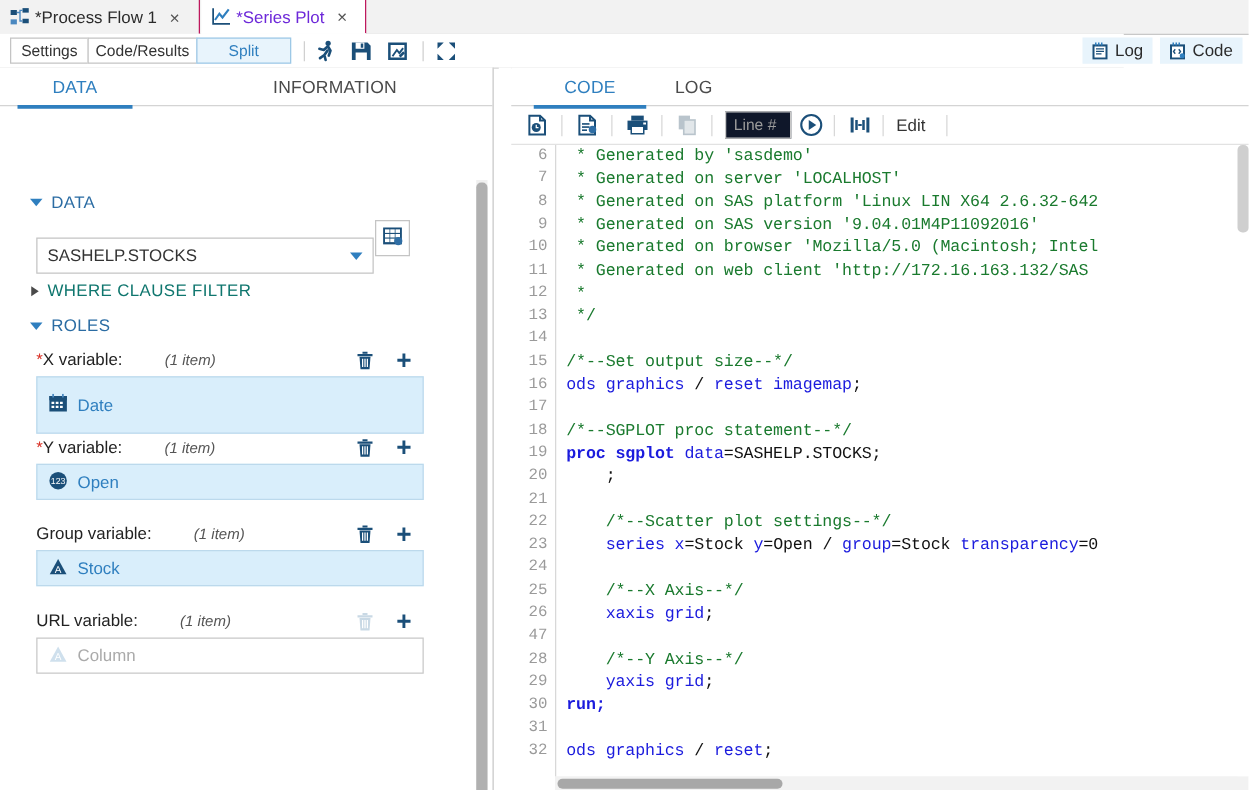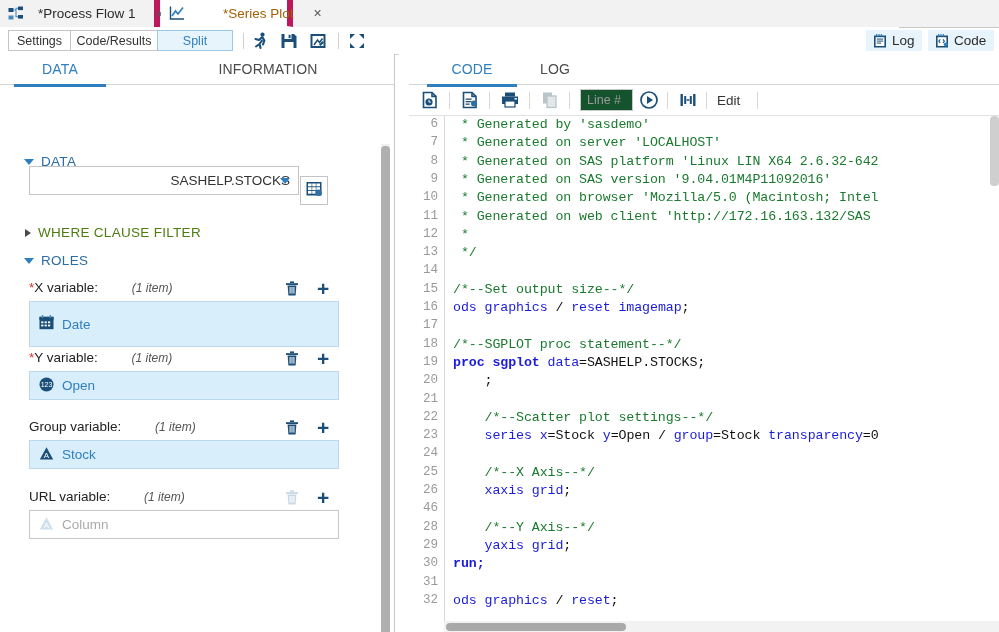--- a/index.html
+++ b/index.html
@@ -7,25 +7,25 @@
     width:999px;height:632px;overflow:hidden;background:#fff;
     font-family:"Liberation Sans",sans-serif;font-size:13px;color:#222;
     -webkit-font-smoothing:antialiased;
   }
   .app{position:relative;width:999px;height:632px;overflow:hidden;}
 
   
   .tabbar{position:absolute;left:0;top:0;width:999px;height:27px;background:#f2f2f2;
           border-bottom:1px solid #c8c8c8;}
   .tab{position:absolute;top:0;height:27px;display:flex;align-items:center;
-       gap:14px;padding:0 8px 0 8px;box-sizing:border-box;background:#f2f2f2;
-       border-right:6px solid #be185d;font-size:13.5px;color:#2b2b2b;}
+       gap:4px;padding:0 8px 0 8px;box-sizing:border-box;background:#f2f2f2;
+       border-right:1px solid #be185d;font-size:13.5px;color:#2b2b2b;}
   .tab.active{background:#fff;border-bottom:1px solid #fff;}
   .tab .tlabel{white-space:nowrap;}
-  .tab.active .tlabel{color:#a16207;margin-left:24px;}
+  .tab.active .tlabel{color:#6d28d9;}
   .tab .tclose{font-size:14px;color:#555;margin-left:6px;line-height:1;cursor:pointer;}
   .ticon{width:16px;height:16px;display:inline-block;flex:none;}
 
   
   .actionbar{position:absolute;left:0;top:27px;width:899px;height:27px;background:#fff;
              border-bottom:1px solid #d4d4d4;}
   .segbtn{position:absolute;top:3px;height:21px;box-sizing:border-box;
           border:1px solid #c4c4c4;background:#fff;font-size:12.5px;color:#333;
           display:flex;align-items:center;justify-content:center;cursor:pointer;}
   .segbtn.sel{background:#e8f4fc;border-color:#9dc8e6;color:#2f7fbf;}
@@ -39,21 +39,21 @@
   .leftpanel{position:absolute;left:0;top:54px;width:394px;height:578px;background:#fff;
              border-right:1px solid #c8c8c8;}
   .ltabs{position:absolute;left:0;top:0;width:394px;height:30px;
          border-bottom:1px solid #d4d4d4;}
   .ltab{position:absolute;top:0;height:30px;display:flex;align-items:center;
         justify-content:center;font-size:14px;color:#4a4a4a;letter-spacing:.2px;cursor:pointer;}
   .ltab.active{color:#2f7fbf;border-bottom:3px solid #2f7fbf;font-weight:normal;}
 
   .sectionhdr{position:absolute;display:flex;align-items:center;gap:7px;
               color:#2b6ca3;font-size:13.5px;letter-spacing:.3px;cursor:pointer;}
-  .sectionhdr.dark{color:#4d7c0f;}
+  .sectionhdr.dark{color:#0f766e;}
   .caretd{width:0;height:0;border-left:5px solid transparent;border-right:5px solid transparent;
           border-top:6px solid #2f7fbf;}
   .caretr{width:0;height:0;border-top:4.5px solid transparent;border-bottom:4.5px solid transparent;
           border-left:6px solid #4a4a4a;}
 
   .ddbox{position:absolute;box-sizing:border-box;border:1px solid #c4c4c4;background:#fff;
          display:flex;align-items:center;padding:0 8px;font-size:13.5px;color:#333;}
   .ddcaret{position:absolute;right:8px;width:0;height:0;
            border-left:5px solid transparent;border-right:5px solid transparent;
            border-top:6px solid #2f7fbf;}
@@ -78,21 +78,21 @@
   .splitter{position:absolute;left:399px;top:54px;width:10px;height:578px;background:#fff;}
   .sphandle{position:absolute;left:402px;top:388px;width:4px;height:22px;}
   .sphandle i{display:block;width:3px;height:3px;background:#2f6ea5;margin-bottom:2px;}
 
   
   .rightpanel{position:absolute;left:409px;top:54px;width:590px;height:578px;background:#fff;}
   .rtabs{position:absolute;left:0;top:0;width:590px;height:30px;border-bottom:1px solid #d4d4d4;}
   .rtoolbar{position:absolute;left:0;top:31px;width:590px;height:30px;border-bottom:1px solid #e2e2e2;}
   .rtb-icon{position:absolute;top:5px;width:22px;height:20px;cursor:pointer;}
   .rtb-sep{position:absolute;top:7px;width:1px;height:17px;background:#d8d8d8;}
-  .lineinput{position:absolute;box-sizing:border-box;border:1px solid #c8c8c8;background:#14532d;
+  .lineinput{position:absolute;box-sizing:border-box;border:1px solid #c8c8c8;background:#0f172a;
              font-size:12.5px;color:#9b9b9b;padding:0 6px;display:flex;align-items:center;}
   .edittxt{position:absolute;font-size:13.5px;color:#333;cursor:pointer;}
 
   
   .codearea{position:absolute;left:0;top:62px;width:590px;height:516px;background:#fff;
             overflow:hidden;font-family:"Liberation Mono",monospace;font-size:13.3px;}
   .gutter{position:absolute;left:0;top:0;width:35px;height:516px;background:#fff;
           border-right:1px solid #d8d8d8;}
   .gline{position:absolute;right:6px;color:#9a9a9a;font-size:12.6px;text-align:right;
          font-family:"Liberation Mono",monospace;}
@@ -213,21 +213,21 @@
 
     <div class="ltabs">
       <div class="ltab active" style="left:14px;width:92px;">DATA</div>
       <div class="ltab" style="left:198px;width:140px;">INFORMATION</div>
     </div>
 
     <div class="sectionhdr" style="left:24px;top:100px;">
       <span class="caretd"></span>
       <span>DATA</span>
     </div>
-    <div class="ddbox" style="left:29px;top:112px;width:270px;height:29px;justify-content:flex-end;">
+    <div class="ddbox" style="left:29px;top:136px;width:270px;height:29px;">
       <span>SASHELP.STOCKS</span>
       <span class="ddcaret"></span>
     </div>
     <div class="gridbtn" style="left:300px;top:122px;width:28px;height:29px;">
       <span>
         <svg width="18" height="18" viewBox="0 0 18 18">
           <rect x="1.5" y="2" width="15" height="13.5" fill="#1b4f79"></rect>
           <rect x="3" y="3.5" width="3.6" height="2.8" fill="#fff"></rect>
           <rect x="7.2" y="3.5" width="3.6" height="2.8" fill="#fff"></rect>
           <rect x="11.4" y="3.5" width="3.6" height="2.8" fill="#fff"></rect>
@@ -462,21 +462,21 @@
           <div class="gline" style="top: 202.3px;">17</div>
           <div class="gline" style="top: 220.6px;">18</div>
           <div class="gline" style="top: 238.9px;">19</div>
           <div class="gline" style="top: 257.2px;">20</div>
           <div class="gline" style="top: 275.5px;">21</div>
           <div class="gline" style="top: 293.8px;">22</div>
           <div class="gline" style="top: 312.1px;">23</div>
           <div class="gline" style="top: 330.4px;">24</div>
           <div class="gline" style="top: 348.7px;">25</div>
           <div class="gline" style="top: 367px;">26</div>
-          <div class="gline" style="top: 385.3px;">46</div>
+          <div class="gline" style="top: 385.3px;">47</div>
           <div class="gline" style="top: 403.6px;">28</div>
           <div class="gline" style="top: 421.9px;">29</div>
           <div class="gline" style="top: 440.2px;">30</div>
           <div class="gline" style="top: 458.5px;">31</div>
           <div class="gline" style="top: 476.8px;">32</div>
         </div>
       <div id="codelines">
           <div class="cline" style="top: 1px;"><span class="cm"> * Generated by 'sasdemo'</span></div>
           <div class="cline" style="top: 19.3px;"><span class="cm"> * Generated on server 'LOCALHOST'</span></div>
           <div class="cline" style="top: 37.6px;"><span class="cm"> * Generated on SAS platform 'Linux LIN X64 2.6.32-642</span></div>

